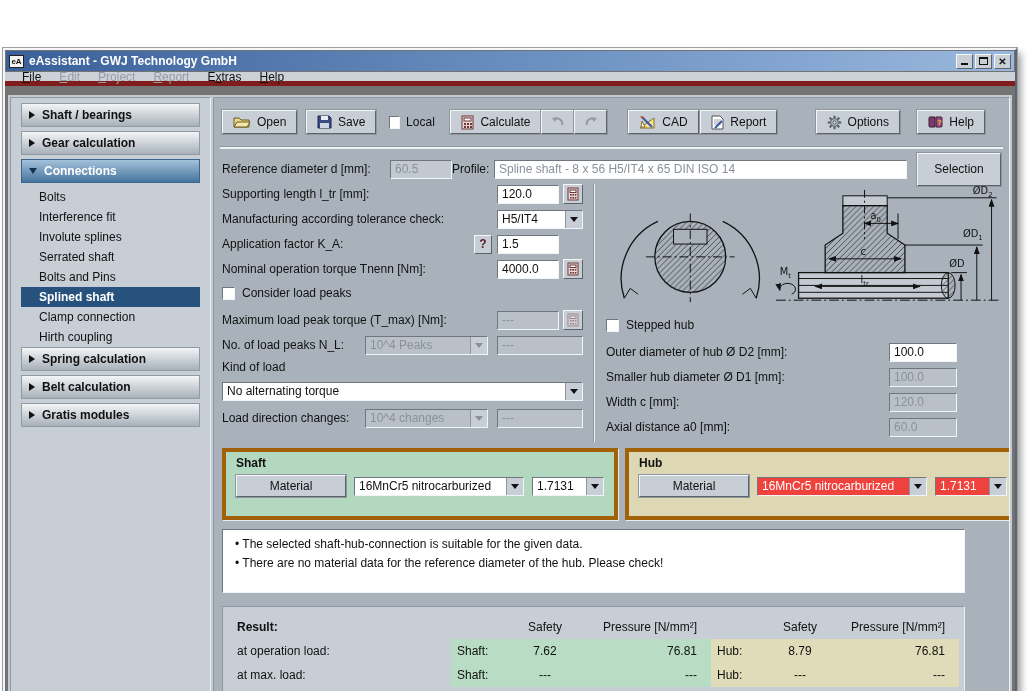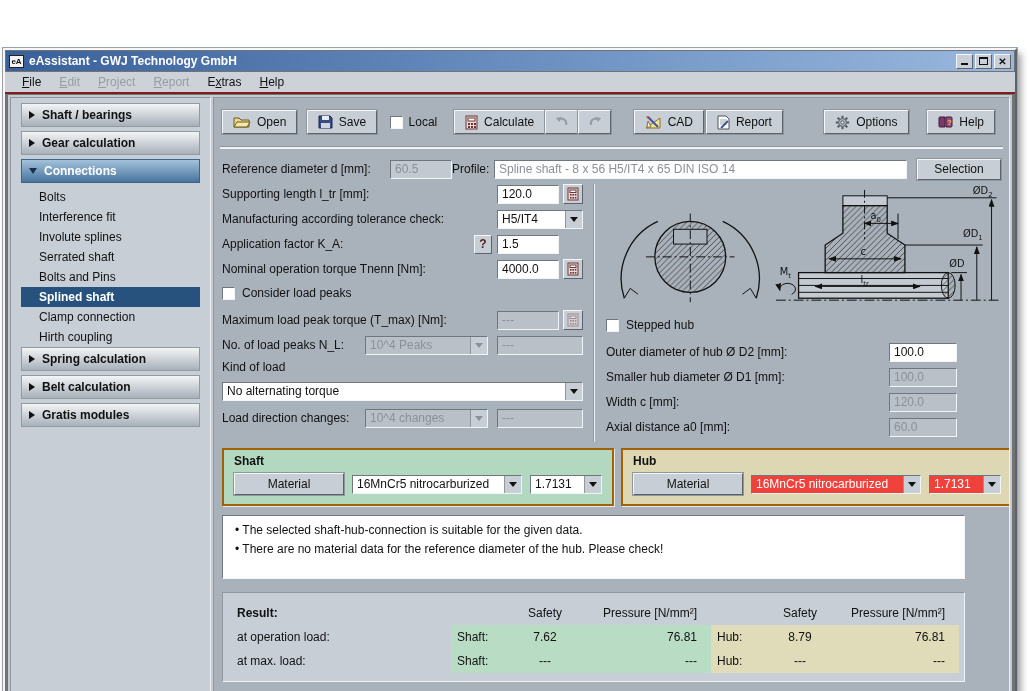--- a/index.html
+++ b/index.html
@@ -8,37 +8,37 @@
             border:2px solid; border-color:#f4f6f8 #5c636a #5c636a #f4f6f8; outline:1px solid #9aa1a8;
             box-shadow:4px 5px 7px rgba(0,0,0,.38);margin-top:45px; }
   
   .titlebar { height:20px; margin:1px; background:linear-gradient(to right,#3a609a,#6d92c2 55%,#9ab8de); display:flex; align-items:center; padding:0 3px; }
   .title-icon { width:15px; height:13px; background:#f4f4f4; border:1px solid #222; color:#111; font-size:8px; font-weight:bold; line-height:11px; text-align:center; margin-right:5px; }
   .title-text { color:#fff; font-weight:bold; font-size:12px; flex:1; }
   .winbtn { width:17px; height:15px; background:#c8cfd6; border:1px solid; border-color:#f4f6f8 #5c636a #5c636a #f4f6f8; margin-left:2px; display:flex; align-items:center; justify-content:center; font-size:10px; font-weight:bold; color:#111; }
   .glyph-min { display:block; width:7px; height:3px; border-bottom:2px solid #111; margin-top:4px; }
   .glyph-max { display:block; width:9px; height:8px; border:1px solid #111; border-top:2px solid #111; }
   
-  .menubar { height:22px; background:#ccd2d8; display:flex; align-items:center; padding-left:8px; border-bottom:2px solid #7f1d1d; }
+  .menubar { height:14px; background:#ccd2d8; display:flex; align-items:center; padding-left:8px; border-bottom:5px solid #7f1d1d; }
   .mi { padding:3px 9px; color:#111; }
   .mi.disabled { color:#969da5; }
   
   .client { position:absolute; top:45px; left:3px; right:3px; bottom:3px; display:flex; padding:2px; background:#c4cbd2; }
   .sidebar { width:201px; background:#c7ced5; border:1px solid; border-color:#8f969e #eef1f4 #eef1f4 #8f969e; padding:5px 8px; margin-right:2px; }
   .main { flex:1; background:#a9b2bb; border:1px solid; border-color:#8f969e #eef1f4 #eef1f4 #8f969e; overflow:hidden; }
   
   .navhdr { height:24px; margin:0 2px 4px 2px; display:flex; align-items:center; gap:7px; padding-left:7px;
             background:linear-gradient(#f3f5f7,#a7b0b9); border:1px solid #929aa2; font-weight:bold; }
   .navhdr.active { background:linear-gradient(#a3c1da,#47749e); border-color:#3c638b; color:#fff; }
   .tri-r { width:0; height:0; border-left:6px solid #111; border-top:4px solid transparent; border-bottom:4px solid transparent; }
   .tri-d { width:0; height:0; border-top:6px solid #15324f; border-left:4px solid transparent; border-right:4px solid transparent; }
   .navitem { height:20px; line-height:20px; padding-left:18px; margin:0 2px; }
   .navitem.selected { background:#27527e; color:#fff; font-weight:bold; }
   
-  .toolbar { display:flex; align-items:center; padding:12px 14px 6px 8px; }
+  .toolbar { display:flex; align-items:center; padding:12px 24px 6px 8px; }
   .btn { height:24px; background:#c7ced5; border:1px solid; border-color:#f4f6f8 #5c636a #5c636a #f4f6f8; outline:1px solid #8f969e;
          display:flex; align-items:center; gap:6px; padding:0 10px; font-size:12px; white-space:nowrap; }
   .btn .ic { display:flex; align-items:center; }
   .tsep { width:10px; }
   .sep-line { margin:6px 6px 10px 6px; border-top:1px solid #8f969e; border-bottom:2px solid #f0f3f6; }
   .checkbox { width:13px; height:13px; background:#fff; border:1px solid; border-color:#6f767d #f2f5f8 #f2f5f8 #6f767d; display:inline-block; }
   
   .form { padding:0 8px; }
   .frow { display:flex; align-items:center; height:20px; margin-bottom:5px; }
   .tf { height:19px; line-height:17px; padding:0 4px; background:#fff; border:1px solid; border-color:#6f767d #f2f5f8 #f2f5f8 #6f767d; overflow:hidden; white-space:nowrap; }
@@ -63,21 +63,21 @@
   .columns { display:flex; margin-top:2px; }
   .leftcol { width:372px; padding-right:10px; border-right:1px solid #8f969e; box-shadow:1px 0 0 #eef1f4; }
   .rightcol { flex:1; padding-left:12px; }
   .hrow { display:flex; align-items:center; height:20px; margin-bottom:5px; margin-right:44px; }
   .frow label, .hrow label { flex:1; }
   .cbrow { display:flex; align-items:center; gap:7px; height:18px; margin:5px 0 8px 0; }
   .kind-label { height:15px; margin:4px 0 6px 0; }
   .drawing { height:128px; margin-bottom:4px; }
   
   .materials { display:flex; margin:6px 8px 0 8px; gap:7px; }
-  .matpanel { flex:1; height:58px; padding:4px 10px; border:2px solid #a16207; box-shadow:1px 1px 0 #e8ebee; }
+  .matpanel { flex:1; height:72px; padding:4px 10px; border:4px solid #a16207; box-shadow:1px 1px 0 #e8ebee; }
   .matpanel.shaft { background:#b2d8bf; }
   .matpanel.hub { background:#ddd8b3; }
   .mat-title { font-weight:bold; margin-bottom:5px; }
   .matrow { display:flex; align-items:center; gap:8px; }
   .matbtn { width:110px; justify-content:center; height:22px; }
   .dd.mat { width:170px; } .dd.num { width:72px; }
   
   .lower { margin:0 44px 0 8px; }
   .messages { margin-top:9px; height:64px; background:#fff; border:1px solid; border-color:#6f767d #f2f5f8 #f2f5f8 #6f767d; padding:5px 12px; }
   .msg { line-height:19px; }
@@ -274,21 +274,21 @@
       </div>
       <div class="sep-line"></div>
 
       <div class="form">
 
         <div class="frow">
           <span style="width:168px">Reference diameter d [mm]:</span>
           <span class="tf ro w62">60.5</span>
           <span style="width:34px;text-align:right;margin-right:8px">Profile:</span>
           <span class="tf ghost" style="flex:1">Spline shaft - 8 x 56 H5/IT4 x 65 DIN ISO 14</span>
-          <div class="btn" style="width:84px;height:21px;justify-content:center;margin-left:10px">
+          <div class="btn" style="width:84px;height:33px;justify-content:center;margin-left:10px">
               <span>Selection</span>
             </div>
         </div>
 
         <div class="columns">
 
           <div class="leftcol">
             <div class="frow">
               <label>Supporting length l_tr [mm]:</label>
               <span class="ctrl">

